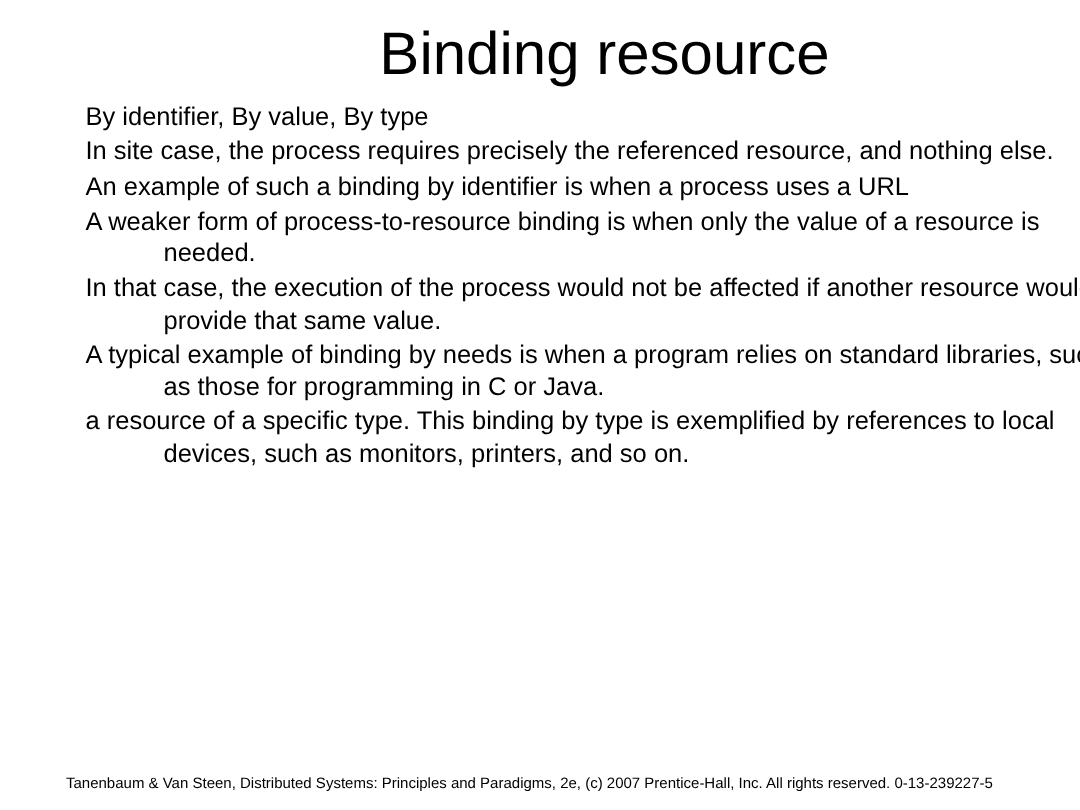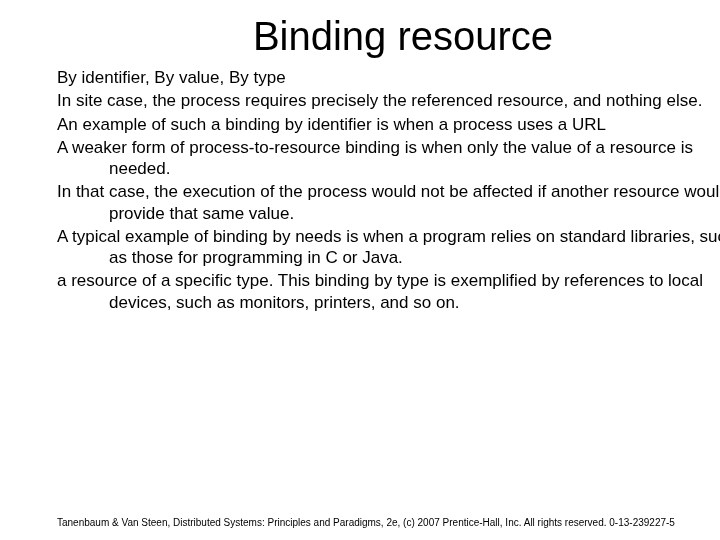--- a/index.html
+++ b/index.html
@@ -33,21 +33,21 @@
   }
   .body p {
     margin: 0 0 2px 0;
   }
   .indent {
     padding-left: 52px;
     text-indent: -52px;
   }
   .footer {
     position: absolute;
-    left: 14px;
+    left: 1px;
     bottom: 12px;
     font-size: 10px;
     white-space: nowrap;
   }
 </style>
 </head>
 <body>
 
 <div class="slide">
 

